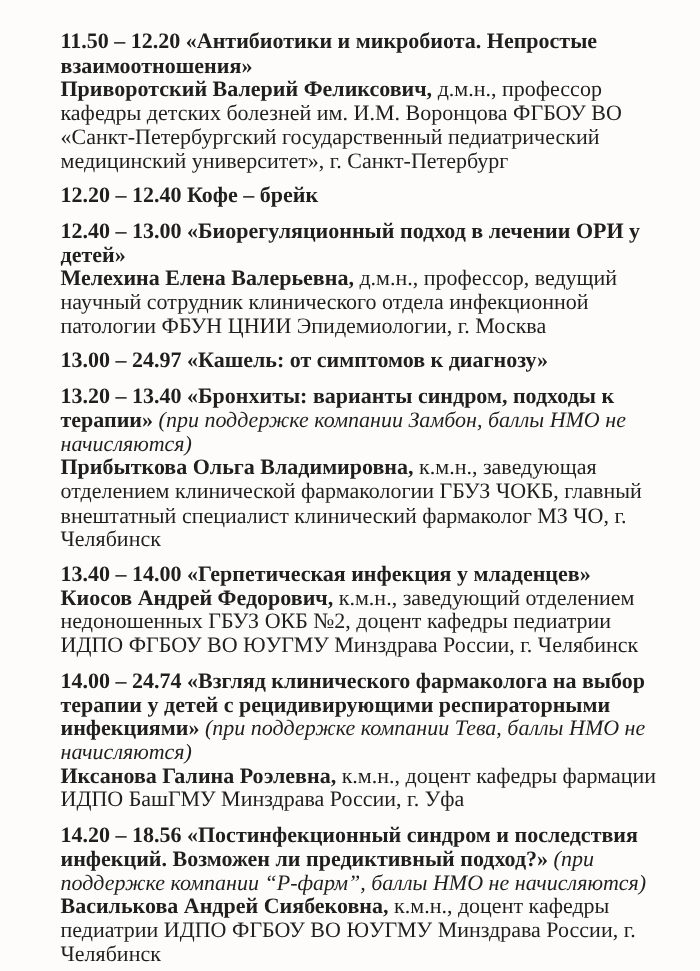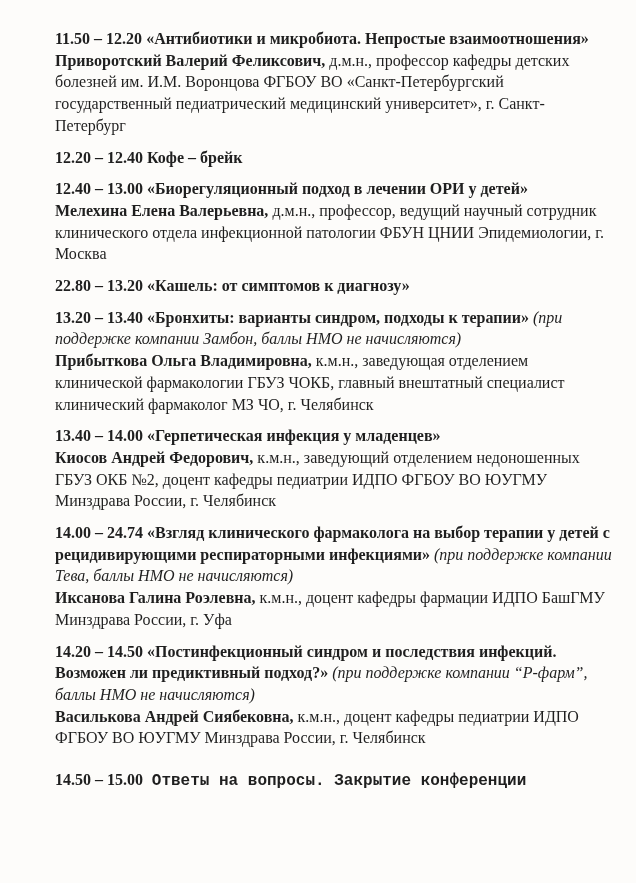--- a/index.html
+++ b/index.html
@@ -18,21 +18,21 @@
     box-sizing: border-box;
     width: 636px;
     height: 883px;
     padding: 28px 23px 0 55px;
   }
   .session {
     margin: 0 0 10px 0;
   }
   .session p {
     margin: 0;
-    font-size: 16px;
+    font-size: 20px;
     line-height: 21.7px;
   }
   .session-heading strong {
     font-weight: bold;
   }
   .session-heading em {
     font-style: italic;
     font-weight: normal;
   }
   .closing {
@@ -56,40 +56,40 @@
   <div class="session">
     <p class="session-heading"><strong><span>12.20 – 12.40</span> <span class="session-title-text">Кофе – брейк</span></strong></p>
   </div>
 
   <div class="session">
     <p class="session-heading"><strong><span>12.40 – 13.00</span> <span class="session-title-text">«Биорегуляционный подход в лечении ОРИ у детей»</span></strong></p>
     <p class="session-speaker"><strong>Мелехина Елена Валерьевна,</strong> <span>д.м.н., профессор, ведущий научный сотрудник клинического отдела инфекционной патологии ФБУН ЦНИИ Эпидемиологии, г. Москва</span></p>
   </div>
 
   <div class="session">
-    <p class="session-heading"><strong><span>22.80 – 13.20</span> <span class="session-title-text">«Кашель: от симптомов к диагнозу»</span></strong></p>
+    <p class="session-heading"><strong><span>13.00 – 24.97</span> <span class="session-title-text">«Кашель: от симптомов к диагнозу»</span></strong></p>
   </div>
 
   <div class="session">
     <p class="session-heading"><strong><span>13.20 – 13.40</span> <span class="session-title-text">«Бронхиты: варианты синдром, подходы к терапии»</span></strong> <em>(при поддержке компании Замбон, баллы НМО не начисляются)</em></p>
     <p class="session-speaker"><strong>Прибыткова Ольга Владимировна,</strong> <span>к.м.н., заведующая отделением клинической фармакологии ГБУЗ ЧОКБ, главный внештатный специалист клинический фармаколог МЗ ЧО, г. Челябинск</span></p>
   </div>
 
   <div class="session">
     <p class="session-heading"><strong><span>13.40 – 14.00</span> <span class="session-title-text">«Герпетическая инфекция у младенцев»</span></strong></p>
     <p class="session-speaker"><strong>Киосов Андрей Федорович,</strong> <span>к.м.н., заведующий отделением недоношенных ГБУЗ ОКБ №2, доцент кафедры педиатрии ИДПО ФГБОУ ВО ЮУГМУ Минздрава России, г. Челябинск</span></p>
   </div>
 
   <div class="session">
     <p class="session-heading"><strong><span>14.00 – 24.74</span> <span class="session-title-text">«Взгляд клинического фармаколога на выбор терапии у детей с рецидивирующими респираторными инфекциями»</span></strong> <em>(при поддержке компании Тева, баллы НМО не начисляются)</em></p>
     <p class="session-speaker"><strong>Иксанова Галина Роэлевна,</strong> <span>к.м.н., доцент кафедры фармации ИДПО БашГМУ Минздрава России, г. Уфа</span></p>
   </div>
 
   <div class="session">
-    <p class="session-heading"><strong><span>14.20 – 14.50</span> <span class="session-title-text">«Постинфекционный синдром и последствия инфекций. Возможен ли предиктивный подход?»</span></strong> <em>(при поддержке компании “Р-фарм”, баллы НМО не начисляются)</em></p>
+    <p class="session-heading"><strong><span>14.20 – 18.56</span> <span class="session-title-text">«Постинфекционный синдром и последствия инфекций. Возможен ли предиктивный подход?»</span></strong> <em>(при поддержке компании “Р-фарм”, баллы НМО не начисляются)</em></p>
     <p class="session-speaker"><strong>Василькова Андрей Сиябековна,</strong> <span>к.м.н., доцент кафедры педиатрии ИДПО ФГБОУ ВО ЮУГМУ Минздрава России, г. Челябинск</span></p>
   </div>
 
   <div class="session closing">
     <p class="session-heading"><strong><span>14.50 – 15.00</span> <span class="session-title-text">Ответы на вопросы. Закрытие конференции</span></strong></p>
   </div>
 
 </div>
 
 </body></html>

